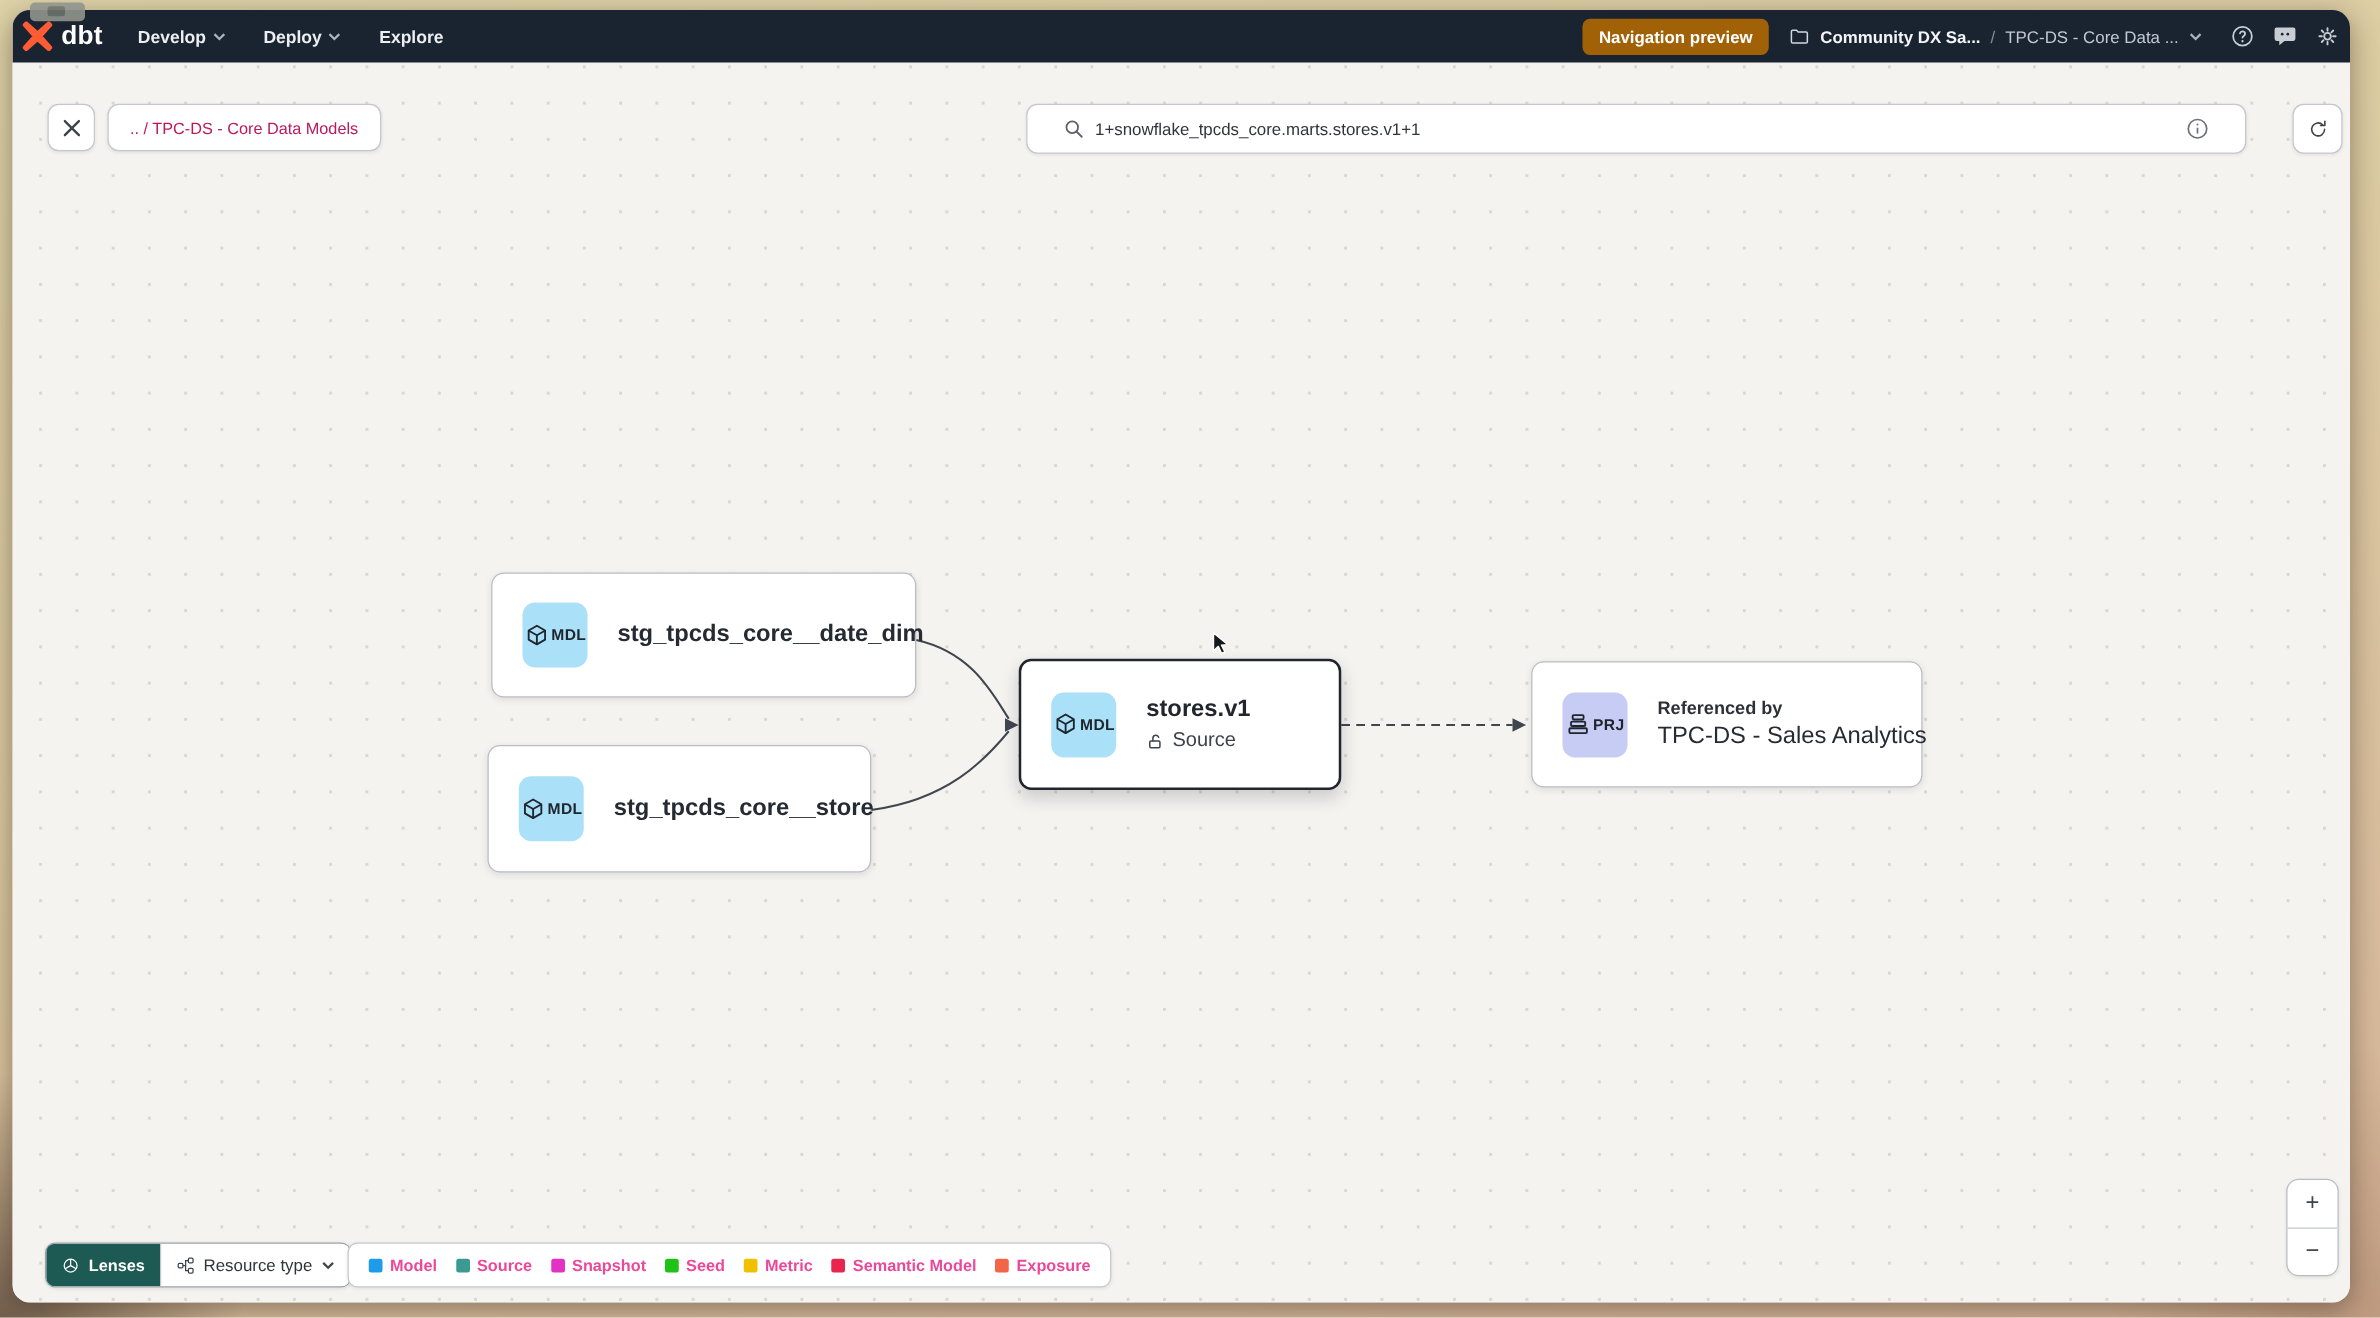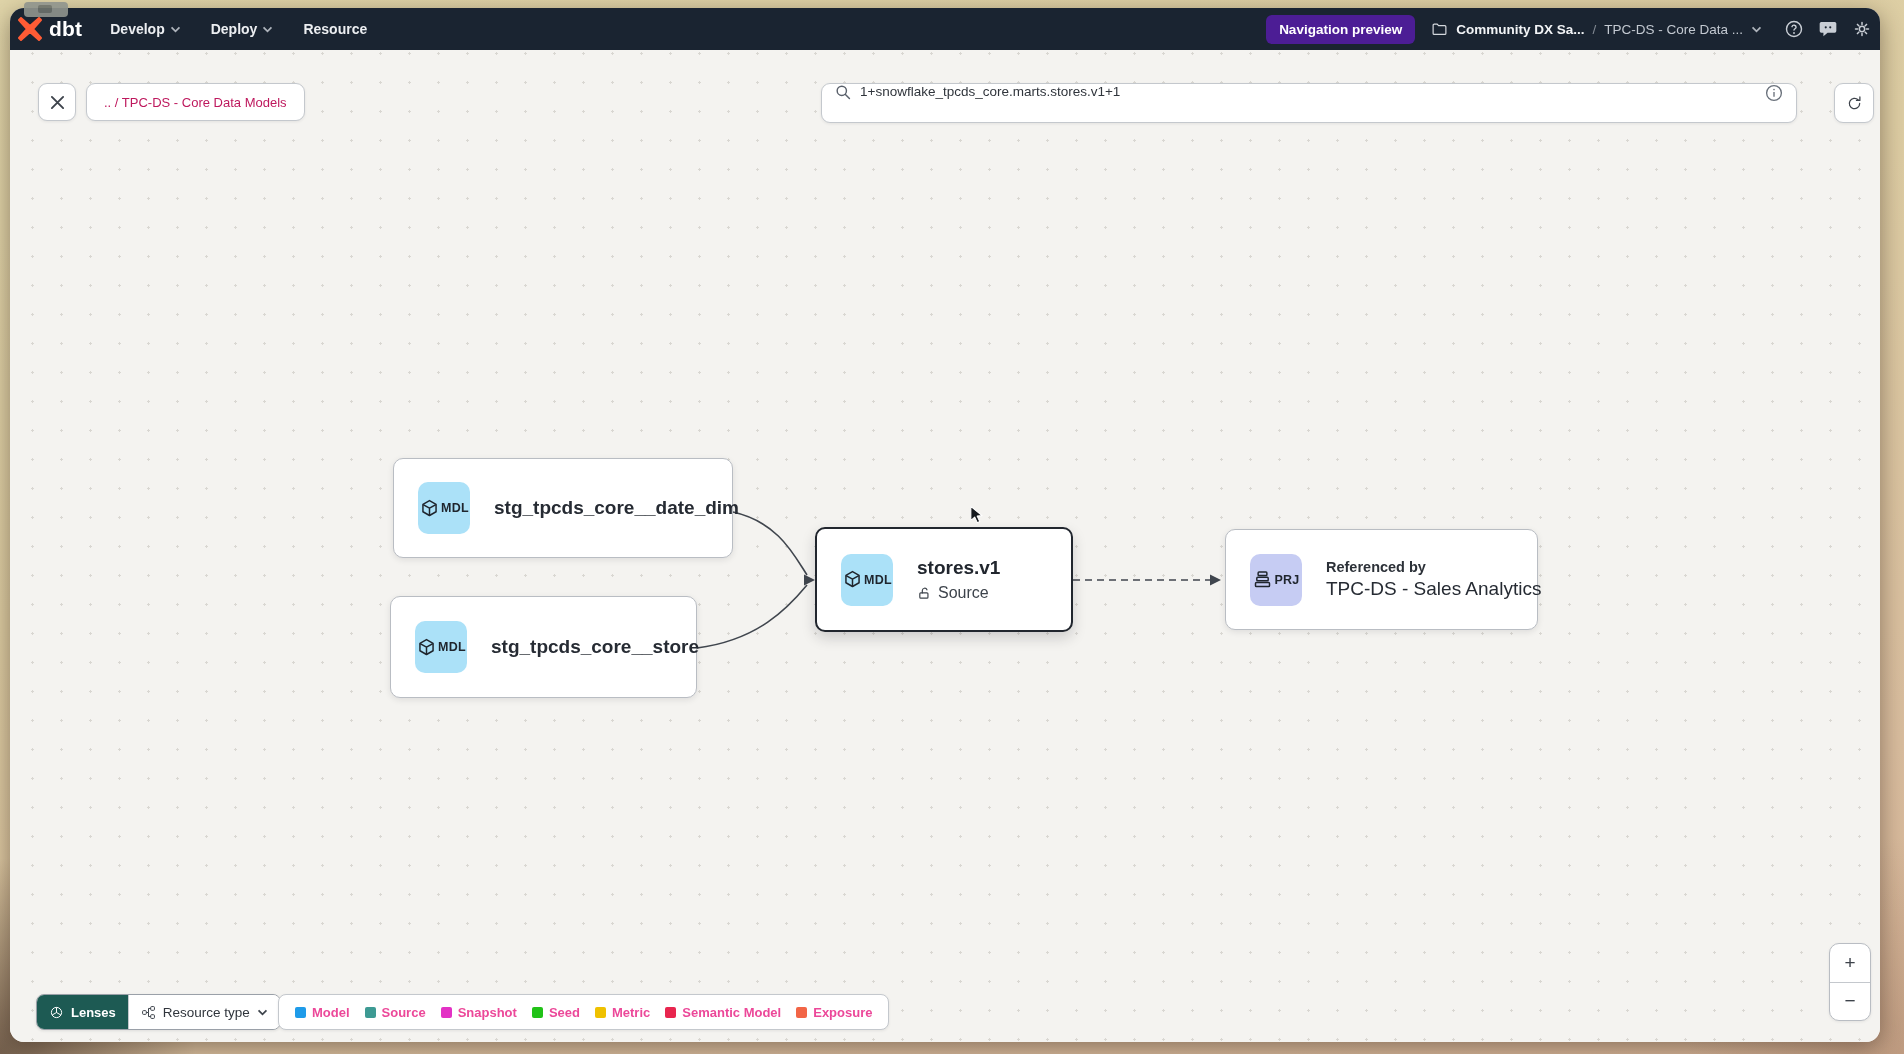--- a/index.html
+++ b/index.html
@@ -26,21 +26,21 @@
   .topnav { height:42px; background:#1a2431; display:flex; align-items:center;
     padding:0 8px; gap:0; position:relative; z-index:5; }
   .logo { display:flex; align-items:center; gap:7px; margin-right:28px; }
   .logo-mark { width:24px; height:24px; }
   .logo-text { color:#fff; font-size:21px; font-weight:bold; letter-spacing:.2px; }
   .nav-menu { display:flex; align-items:center; gap:30px; }
   .nav-item { display:flex; align-items:center; gap:5px; color:#eceef1;
     font-size:14px; font-weight:bold; cursor:pointer; }
   .chev { width:11px; height:7px; stroke:#aeb4bc; stroke-width:2; fill:none; }
   .nav-right { margin-left:auto; display:flex; align-items:center; gap:16px; }
-  .preview-badge { background:#4c1d95; color:#fff; font-size:13.5px; font-weight:bold;
+  .preview-badge { background:#a16207; color:#fff; font-size:13.5px; font-weight:bold;
     padding:7px 13px; border-radius:6px; cursor:pointer; }
   .crumbs { display:flex; align-items:center; gap:8px; cursor:pointer; }
   .crumb-ico { width:17px; height:17px; stroke:#d4d8dd; stroke-width:1.7; fill:none; }
   .crumb-project { color:#f2f4f6; font-size:13.5px; font-weight:bold; }
   .crumb-sep { color:#848b95; font-size:13.5px; }
   .crumb-page { color:#c3c9d1; font-size:13.5px; }
   .nav-icons { display:flex; align-items:center; gap:14px; margin-left:6px; }
   .nav-ico { width:20px; height:20px; color:#c9ced5; cursor:pointer; }
 
   
@@ -50,21 +50,21 @@
     background-size:29px 29px; background-position:8px 18px; }
 
   .float { position:absolute; background:#fff; border:1px solid #c4c8cd;
     border-radius:9px; box-shadow:0 1px 3px rgba(20,25,32,.08); }
   .btn-close { left:28px; top:33px; width:38px; height:38px; display:flex;
     align-items:center; justify-content:center; cursor:pointer; }
   .btn-close svg { width:15px; height:15px; stroke:#3d434b; stroke-width:2; }
   .path-chip { left:76px; top:33px; height:38px; display:flex; align-items:center;
     padding:0 17px; font-size:13px; color:#be185d; cursor:pointer; }
   .searchbar { left:811px; top:33px; width:976px; height:40px; display:flex;
-    align-items:flex-start; padding:0 13px; gap:9px; }
+    align-items:center; padding:0 29px; gap:9px; }
   .searchbar svg.mag { width:16px; height:16px; stroke:#5a616b; stroke-width:1.8; fill:none; flex:none; }
   .searchbar input { border:none; outline:none; flex:1; font-size:13.5px; color:#30353c;
     font-family:"Liberation Sans", sans-serif; background:transparent; }
   .searchbar .info { width:18px; height:18px; stroke:#6a717b; stroke-width:1.5; fill:none; flex:none; cursor:pointer; }
   .btn-refresh { left:1824px; top:33px; width:40px; height:40px; display:flex;
     align-items:center; justify-content:center; cursor:pointer; }
   .btn-refresh svg { width:17px; height:17px; stroke:#3d434b; stroke-width:1.8; fill:none; }
 
   
   .node { position:absolute; background:#fff; border:1px solid #b9bdc3;
@@ -134,21 +134,21 @@
             <polyline points="1.5,1.5 6,6 10.5,1.5"></polyline>
           </svg>
       </div>
       <div class="nav-item">
         <span>Deploy</span>
         <svg class="chev" viewBox="0 0 12 8">
             <polyline points="1.5,1.5 6,6 10.5,1.5"></polyline>
           </svg>
       </div>
       <div class="nav-item">
-        <span>Resource</span>
+        <span>Explore</span>
       </div>
     </div>
     <div class="nav-right">
       <div class="preview-badge">Navigation preview</div>
       <div class="crumbs">
         <svg class="crumb-ico" viewBox="0 0 24 24">
           <path d="M3 6a1.5 1.5 0 0 1 1.5-1.5h4.2l2 2h8.8A1.5 1.5 0 0 1 21 8v9.5a1.5 1.5 0 0 1-1.5 1.5h-15A1.5 1.5 0 0 1 3 17.5V6z"></path>
         </svg>
         <span class="crumb-project">Community DX Sa...</span>
         <span class="crumb-sep">/</span>

